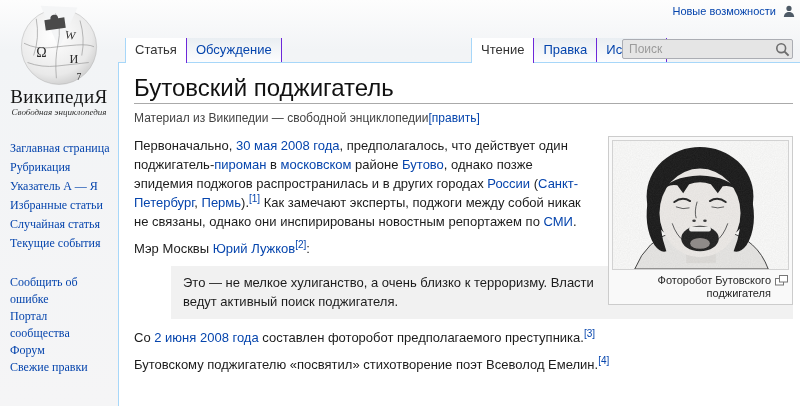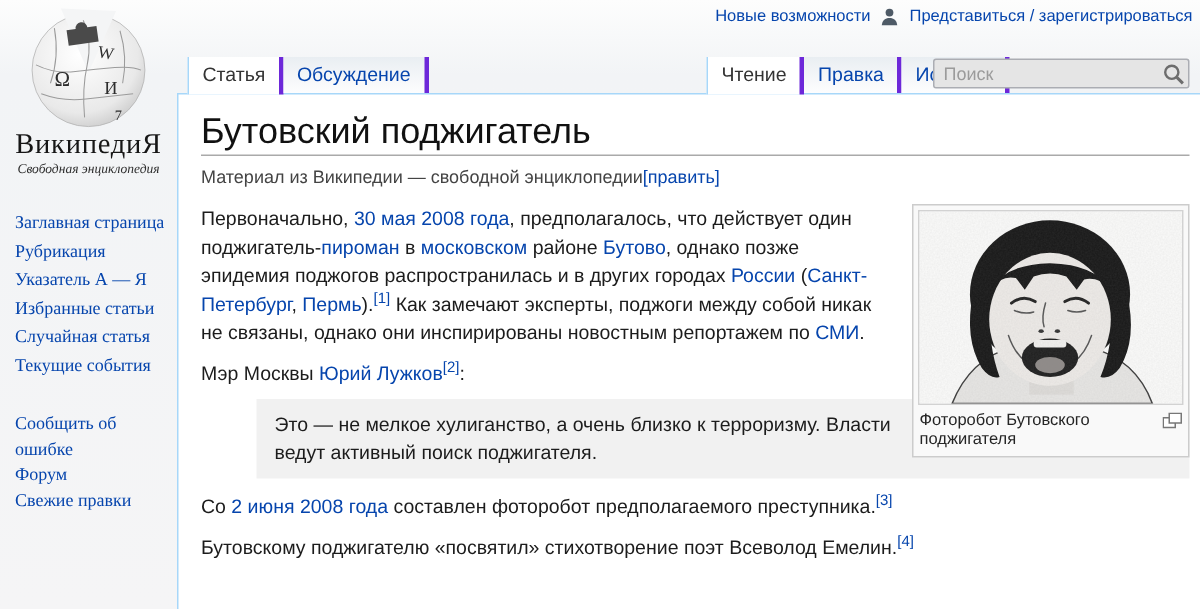--- a/index.html
+++ b/index.html
@@ -26,21 +26,21 @@
   .side-nav a { display:block; line-height:19px;font-family:Liberation Serif, serif; }
   .portal-header { margin:12px 0 3px 1px; font-size:12px; color:#54595d; }
   .portal-header .tri { font-size:8px; color:#808080; margin-right:3px; vertical-align:1px; }
   .side-nav.second a { line-height:17px; }
 
   
   .tab-strip { position:absolute; top:38px; left:118px; right:0; height:25px; z-index:3; }
   .tabs-left { position:absolute; left:7px; top:0; display:flex; }
   .tabs-right { position:absolute; left:334px; top:0; display:flex;margin-left:19px; }
   .tab { height:24px; line-height:24px; padding:0 9px; font-size:13px; white-space:nowrap;
-         background:linear-gradient(#e9eef2,#fdfdfe); border-right:3px solid #6d28d9; }
+         background:linear-gradient(#e9eef2,#fdfdfe); border-right:1px solid #6d28d9; }
   .tab:first-child { border-left:1px solid #a7d7f9; }
   .tab.active { background:#fff; height:25px; color:#333; }
   .search-area { position:absolute; top:1px; right:7px; width:171px; height:21px; }
   .search-area input { width:100%; height:20px; border:1px solid #abadb3; border-radius:2px;
         font-family:"Liberation Sans",sans-serif; font-size:12px; padding:1px 24px 1px 6px; color:#333; background:#e5e5e5; }
   .search-area input::placeholder { color:#9b9b9b; }
   .search-btn { position:absolute; right:3px; top:3px; width:16px; height:16px; border:0; background:transparent; cursor:pointer; padding:0; }
 
   
   .content { position:absolute; left:118px; top:62px; right:0; bottom:0; background:#fff;
@@ -52,35 +52,34 @@
   .editsection { font-size:12px; }
   .article p { margin:8px 0; }
   .article sup { font-size:10px; line-height:0; vertical-align:super; }
   b { color:#000; }
 
   .quote-box { margin:6px 0 9px 37px; background:#f1f1f1; padding:7px 12px 8px; line-height:19px; }
 
   .thumb { float:right; width:185px; margin:8px 0 10px 14px; border:1px solid #ccc; background:#f9f9f9; padding:3px; }
   .thumb-img { display:block; width:177px; height:130px; border:1px solid #d2d2d2; background:#fff; }
   .thumb-caption { display:flex; justify-content:space-between; align-items:flex-start;
-                   font-size:11px; line-height:13px; color:#252525; padding:4px 1px 1px; }
+                   font-size:11px; line-height:13px; color:#252525; padding:4px 1px 1px;text-align:right; }
   .magnify { flex:0 0 auto; margin-left:4px; margin-top:1px; cursor:pointer; }
 </style>
 </head>
 <body>
 
 <div class="personal-bar">
   <a>Новые возможности</a>
   <span class="uicon">
     <svg width="12" height="12" viewBox="0 0 12 12">
         <circle cx="6" cy="3.4" r="2.6" fill="#4e5a66"></circle>
         <path d="M.8 12 C1.2 8.4 3.2 7 6 7 C8.8 7 10.8 8.4 11.2 12 Z" fill="#4e5a66"></path>
       </svg>
   </span>
-  <a>Представиться / зарегистрироваться</a>
 </div>
 
 <div class="sidebar">
   <a class="logo-link">
     <svg class="globe" viewBox="0 0 96 96">
       <defs>
         <radialGradient id="gg" cx="42%" cy="36%" r="72%">
           <stop offset="0" stop-color="#ffffff"></stop>
             <stop offset="0.72" stop-color="#e9e9e9"></stop>
             <stop offset="1" stop-color="#c6c6c6"></stop>
@@ -110,20 +109,21 @@
   <nav class="side-nav">
     <a>Заглавная страница</a>
     <a>Рубрикация</a>
     <a>Указатель А — Я</a>
     <a>Избранные статьи</a>
     <a>Случайная статья</a>
     <a>Текущие события</a>
 
     <div class="side-nav second" style="padding-left:0;">
       <a>Сообщить об ошибке</a>
+      <a>Портал сообщества</a>
       <a>Форум</a>
       <a>Свежие правки</a>
 
     </div>
   </nav>
 </div>
 
 <div class="tab-strip">
   <div class="tabs-left">
     <div class="tab active">Статья</div>

